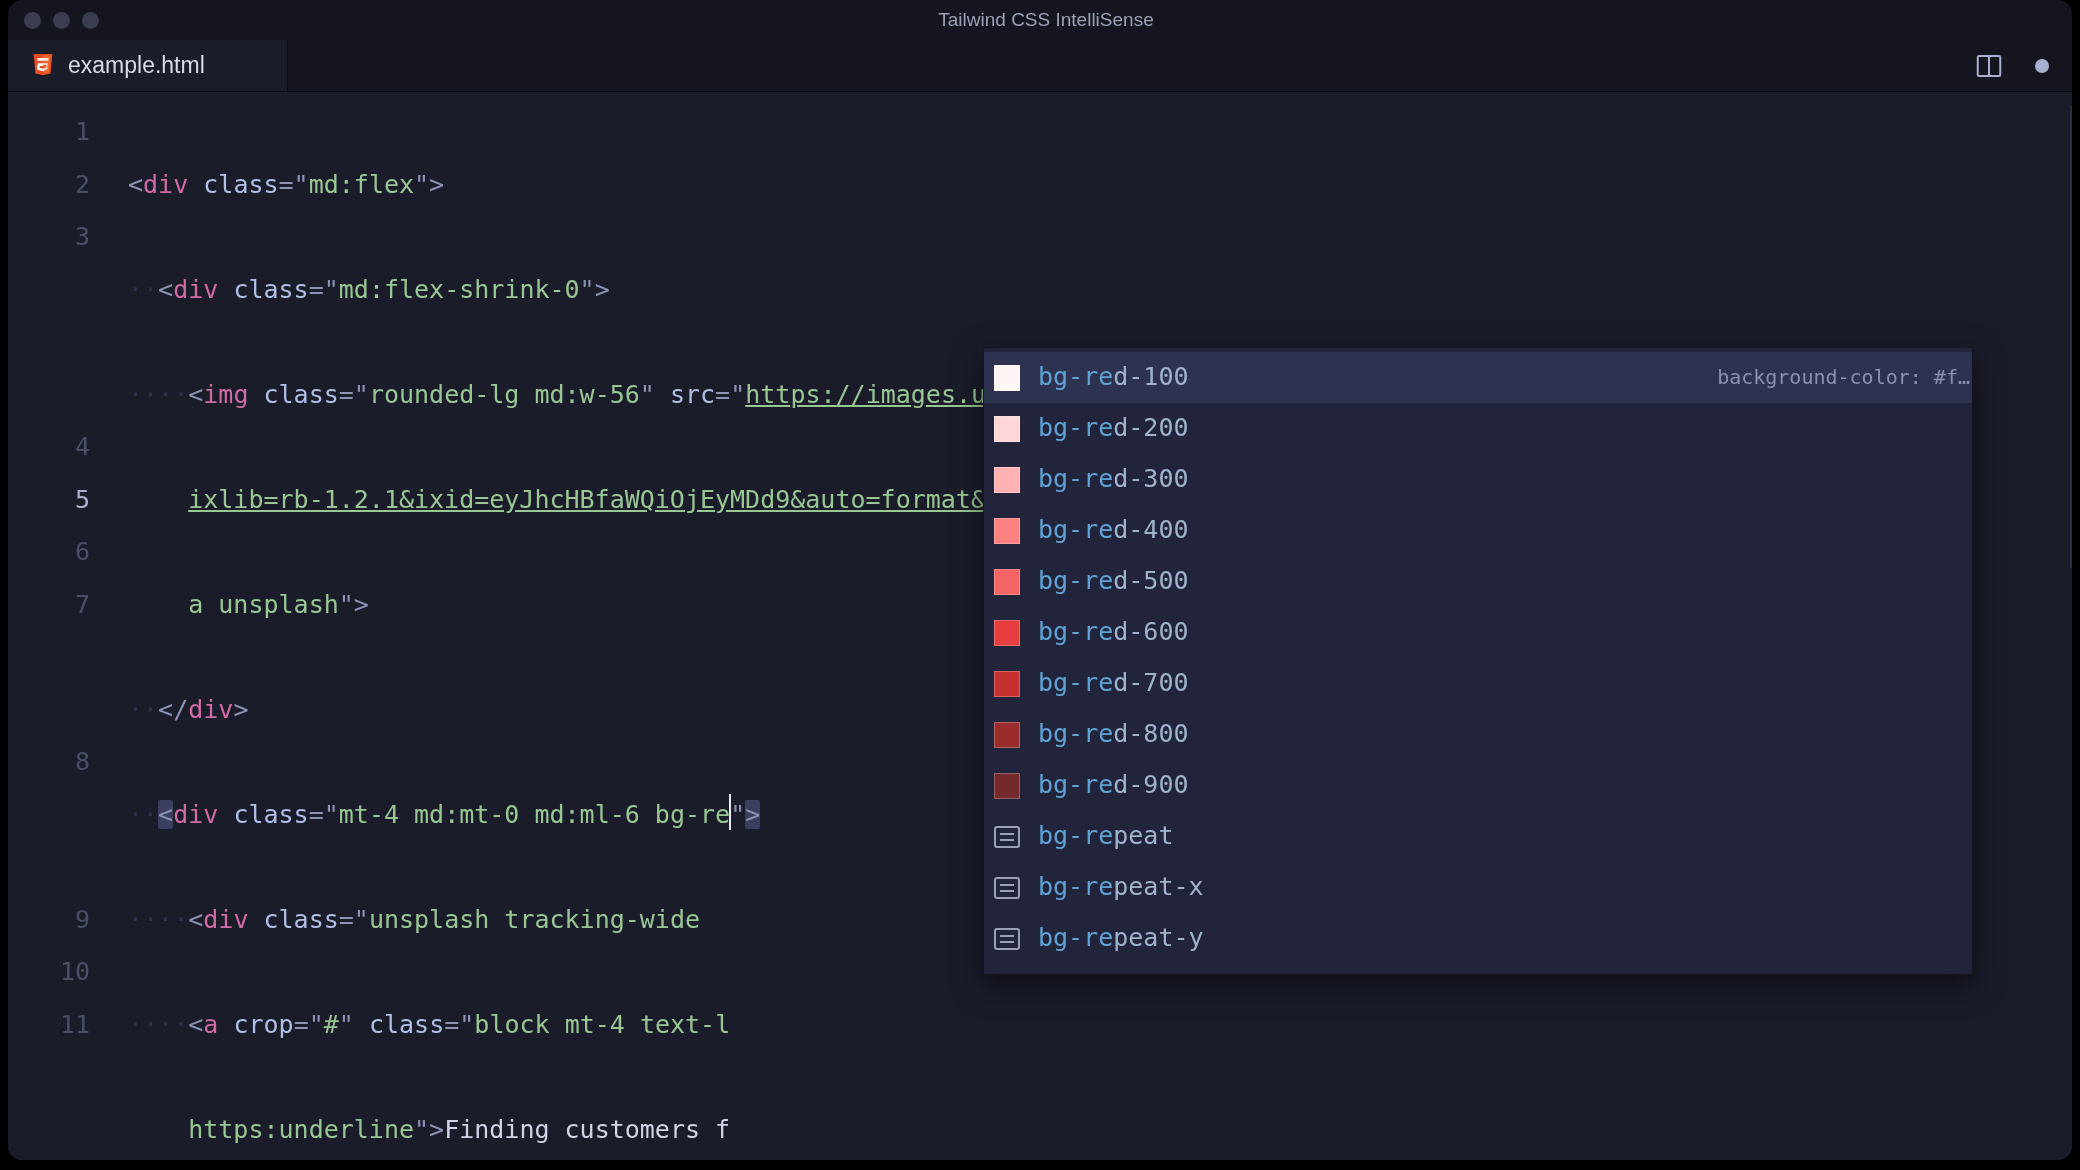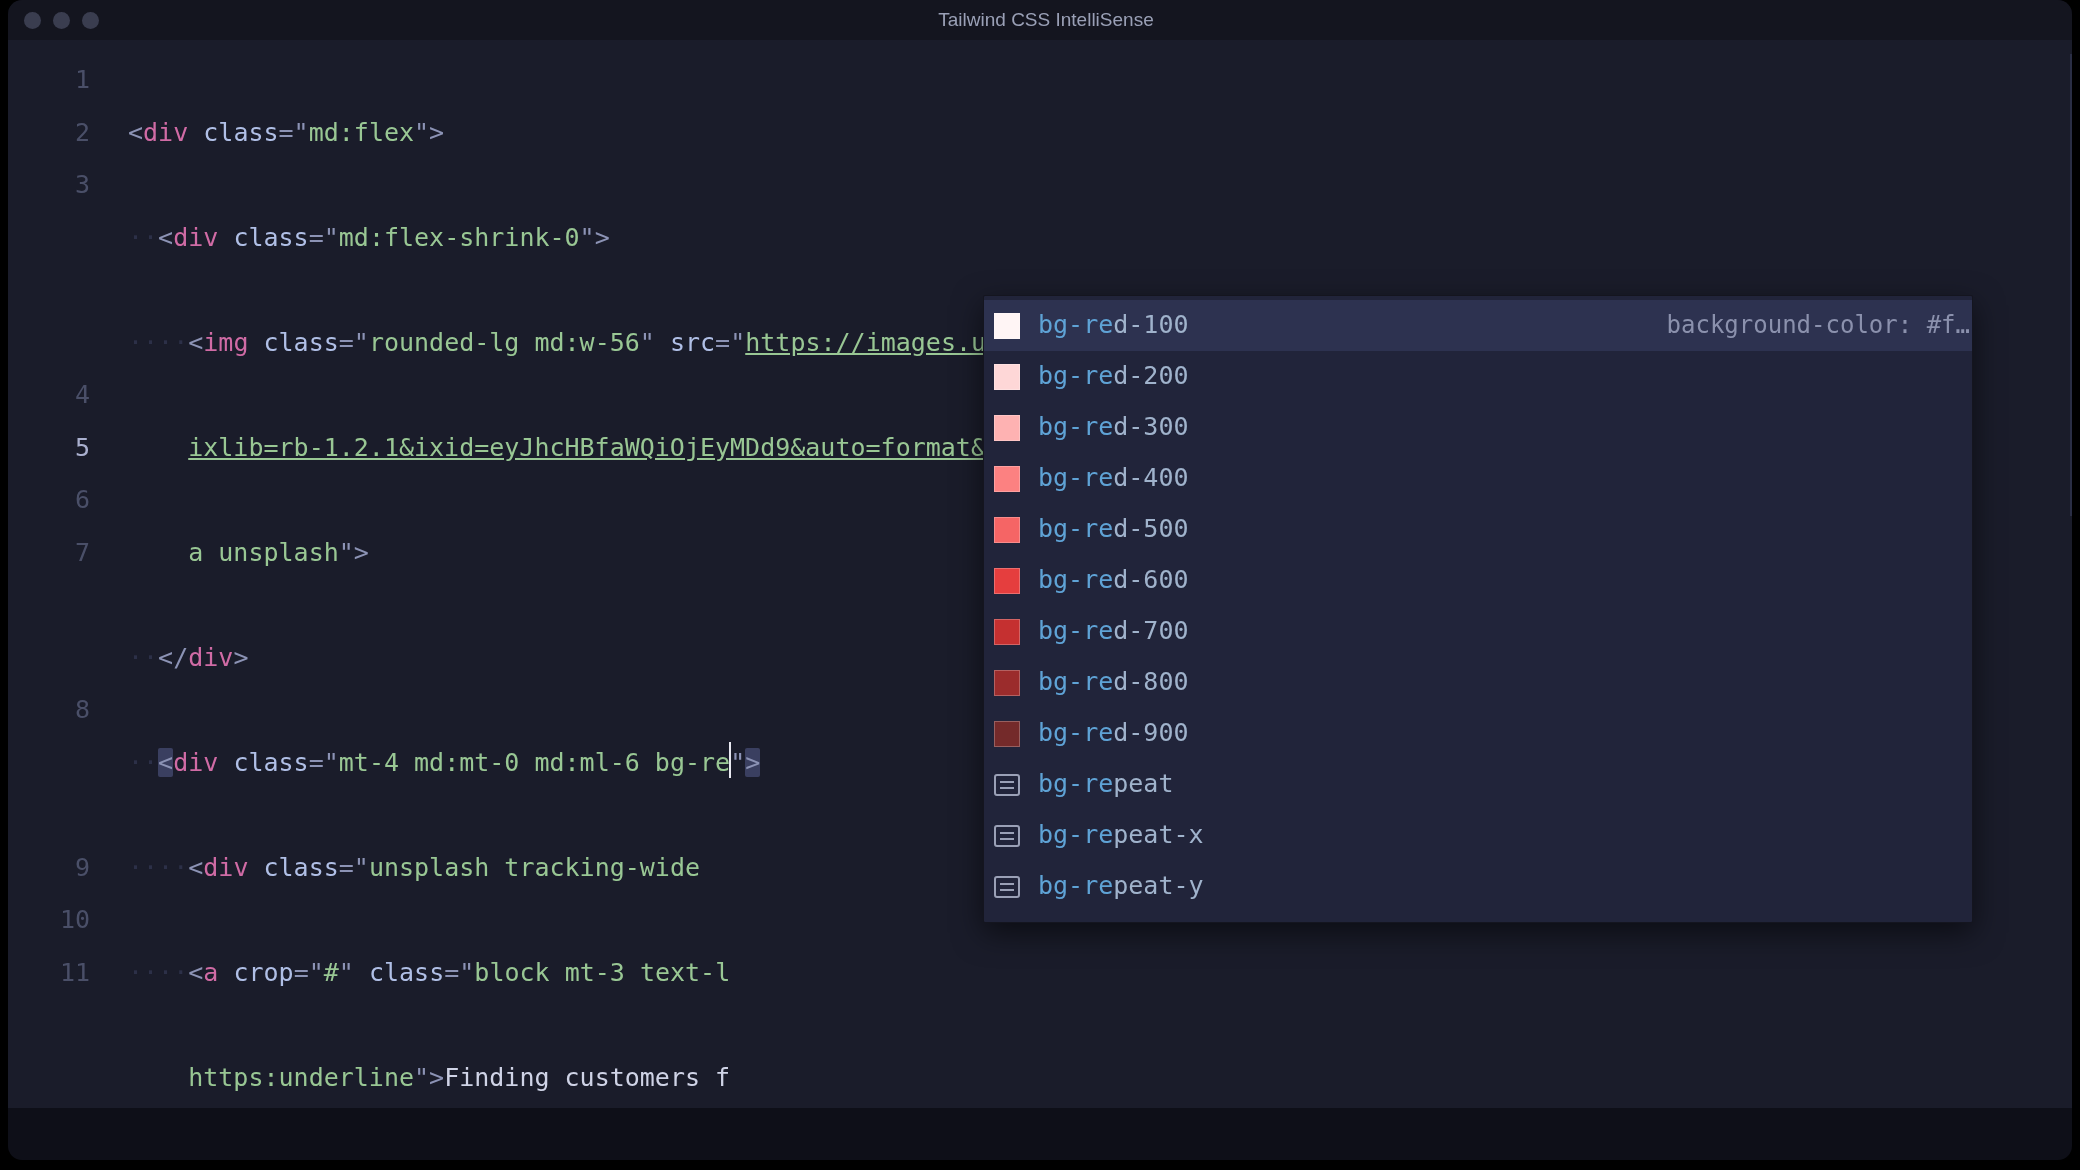--- a/index.html
+++ b/index.html
@@ -145,36 +145,62 @@
   .enum{
     width:26px;height:22px;flex:0 0 26px;
     border:2px solid #9aa0b6;border-radius:3px;
     position:relative;
   }
   .enum::before,.enum::after{
     content:"";position:absolute;left:4px;right:4px;height:2px;background:#9aa0b6;
   }
   .enum::before{top:5px;} .enum::after{bottom:5px;}
   .lbl .m{color:var(--match);}
-  .detail{margin-left:auto;color:#8b91ad;font-size:24px;white-space:nowrap;overflow:hidden;}
+  .detail{margin-left:auto;color:#8b91ad;font-size:20px;white-space:nowrap;overflow:hidden;}
 </style>
 </head>
 <body>
 
 <div class="window">
 
   <div class="titlebar">
     <div class="traffic">
       <span class="dot"></span>
       <span class="dot"></span>
       <span class="dot"></span>
     </div>
     <div class="title">Tailwind CSS IntelliSense</div>
   </div>
 
+  <div class="tabbar">
+    <div class="tab">
+      <span class="html5">
+        <svg viewBox="0 0 32 36" width="22" height="24">
+            <path fill="#e44d26" d="M2 0l2.6 29.4L16 32l11.4-2.6L30 0z"></path>
+            <path fill="#f16529" d="M16 2v27.6l9.2-2.1L27.4 2z"></path>
+            <path fill="#fff" d="M16 6H7.6l.4 4H16v4H8.4l.3 4H16v4l-5-1.4-.3-3.6H7l.5 6.6L16 26V6z"></path>
+            <path fill="#ebebeb" d="M16 6h8.4l-.4 4H16v4h7.2l-.7 8.6L16 26v-4l5-1.4.4-4.6H16V6z"></path>
+          </svg>
+      </span>
+      <span>example.html</span>
+    </div>
+    <div class="tab-right">
+      <span class="split-icon">
+        <svg width="30" height="30" viewBox="0 0 24 24" fill="none" stroke="#aab0cf" stroke-width="1.6">
+            <rect x="3" y="4" width="18" height="16" rx="1"></rect>
+            <line x1="12" y1="4" x2="12" y2="20"></line>
+          </svg>
+      </span>
+      <span class="circ">
+        <svg width="20" height="20">
+            <circle cx="10" cy="10" r="7" fill="#aab0cf"></circle>
+          </svg>
+      </span>
+    </div>
+  </div>
 
   <div class="editor">
     <div class="gutter">
       <div>1</div>
       <div>2</div>
       <div>3</div>
       <div style="height:157.5px">&nbsp;</div>
       <div>4</div>
       <div class="cur">5</div>
       <div>6</div>
@@ -189,21 +215,21 @@
 
     <div class="code">
 <div class="line"><span class="p">&lt;</span><span class="t">div</span> <span class="a">class</span><span class="p">=</span><span class="p">"</span><span class="s">md:flex</span><span class="p">"</span><span class="p">&gt;</span></div>
 <div class="line"><span class="indent">··</span><span class="p">&lt;</span><span class="t">div</span> <span class="a">class</span><span class="p">=</span><span class="p">"</span><span class="s">md:flex-shrink-0</span><span class="p">"</span><span class="p">&gt;</span></div>
 <div class="line"><span class="indent">····</span><span class="p">&lt;</span><span class="t">img</span> <span class="a">class</span><span class="p">=</span><span class="p">"</span><span class="s">rounded-lg md:w-56</span><span class="p">"</span> <span class="a">src</span><span class="p">=</span><span class="p">"</span><span class="url">https://images.unsplash.com/photo-1556740738-b6a63e27c4df?</span></div>
 <div class="line"><span class="indent">    </span><span class="url">ixlib=rb-1.2.1&amp;ixid=eyJhcHBfaWQiOjEyMDd9&amp;auto=format&amp;fit=crop&amp;w=448&amp;q=80</span><span class="p">"</span> <span class="a">alt</span><span class="p">=</span><span class="p">"</span><span class="s">Woman paying for </span></div>
 <div class="line"><span class="indent">    </span><span class="s">a unsplash</span><span class="p">"</span><span class="p">&gt;</span></div>
 <div class="line"><span class="indent">··</span><span class="p">&lt;/</span><span class="t">div</span><span class="p">&gt;</span></div>
 <div class="line"><span class="indent">··</span><span class="br">&lt;</span><span class="t">div</span> <span class="a">class</span><span class="p">=</span><span class="p">"</span><span class="s">mt-4 md:mt-0 md:ml-6 bg-re</span><span class="cursor"></span><span class="p">"</span><span class="br">&gt;</span></div>
 <div class="line"><span class="indent">····</span><span class="p">&lt;</span><span class="t">div</span> <span class="a">class</span><span class="p">=</span><span class="p">"</span><span class="s">unsplash tracking-wide </span></div>
-<div class="line"><span class="indent">····</span><span class="p">&lt;</span><span class="t">a</span> <span class="a">crop</span><span class="p">=</span><span class="p">"</span><span class="s">#</span><span class="p">"</span> <span class="a">class</span><span class="p">=</span><span class="p">"</span><span class="s">block mt-3 text-l</span></div>
+<div class="line"><span class="indent">····</span><span class="p">&lt;</span><span class="t">a</span> <span class="a">crop</span><span class="p">=</span><span class="p">"</span><span class="s">#</span><span class="p">"</span> <span class="a">class</span><span class="p">=</span><span class="p">"</span><span class="s">block mt-4 text-l</span></div>
 <div class="line"><span class="indent">    </span><span class="s">https:underline</span><span class="p">"</span><span class="p">&gt;</span><span>Finding customers f</span></div>
 
 
 
 
 
 
       <div class="minimap-line"></div>
 
       <div class="popup" id="popup"><div class="item sel"><span class="sw" style="background: rgb(255, 245, 245);"></span><span class="lbl"><span class="m">bg-re</span>d-100</span><span class="detail">background-color: #f…</span></div><div class="item"><span class="sw" style="background: rgb(254, 215, 215);"></span><span class="lbl"><span class="m">bg-re</span>d-200</span></div><div class="item"><span class="sw" style="background: rgb(254, 178, 178);"></span><span class="lbl"><span class="m">bg-re</span>d-300</span></div><div class="item"><span class="sw" style="background: rgb(252, 129, 129);"></span><span class="lbl"><span class="m">bg-re</span>d-400</span></div><div class="item"><span class="sw" style="background: rgb(245, 101, 101);"></span><span class="lbl"><span class="m">bg-re</span>d-500</span></div><div class="item"><span class="sw" style="background: rgb(229, 62, 62);"></span><span class="lbl"><span class="m">bg-re</span>d-600</span></div><div class="item"><span class="sw" style="background: rgb(197, 48, 48);"></span><span class="lbl"><span class="m">bg-re</span>d-700</span></div><div class="item"><span class="sw" style="background: rgb(155, 44, 44);"></span><span class="lbl"><span class="m">bg-re</span>d-800</span></div><div class="item"><span class="sw" style="background: rgb(116, 42, 42);"></span><span class="lbl"><span class="m">bg-re</span>d-900</span></div><div class="item"><span class="enum"></span><span class="lbl"><span class="m">bg-re</span>peat</span></div><div class="item"><span class="enum"></span><span class="lbl"><span class="m">bg-re</span>peat-x</span></div><div class="item"><span class="enum"></span><span class="lbl"><span class="m">bg-re</span>peat-y</span></div></div>

